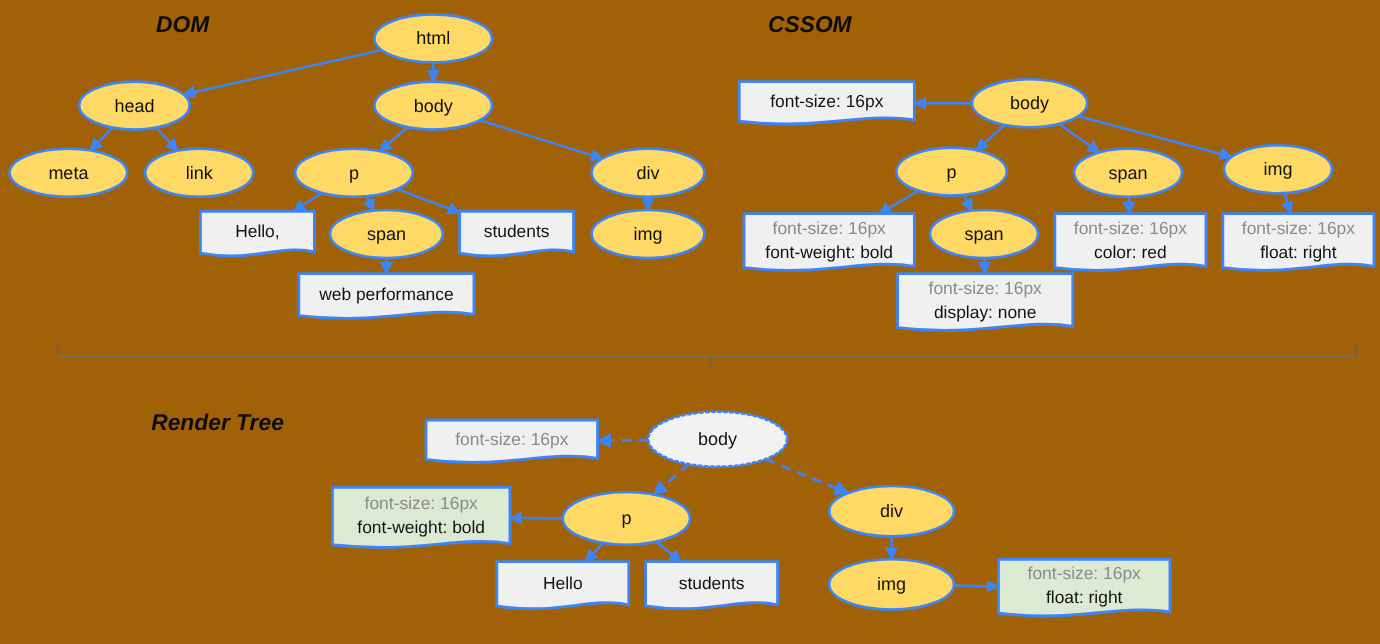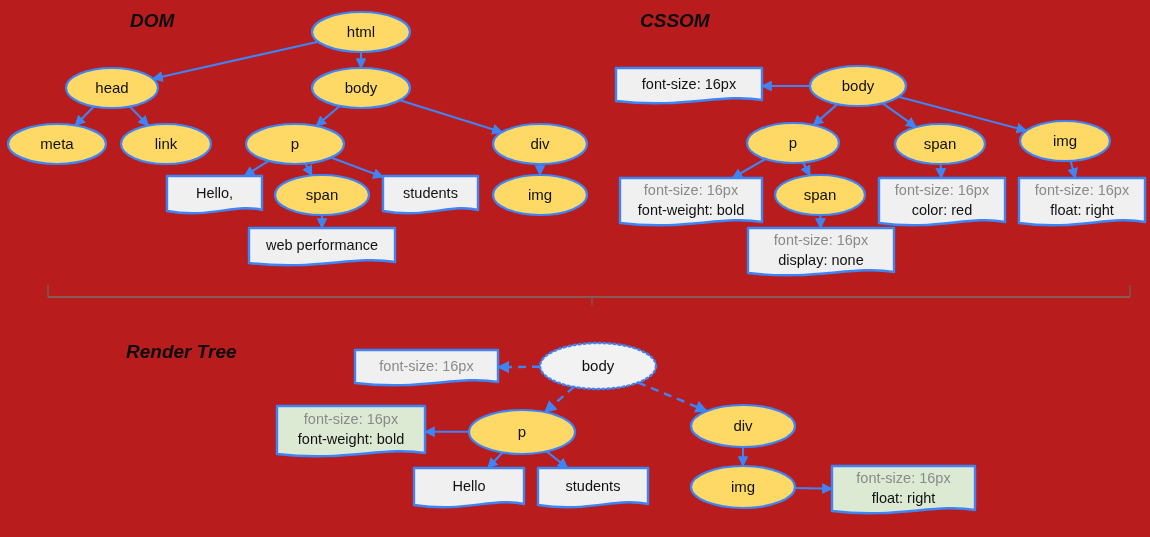--- a/index.html
+++ b/index.html
@@ -4,21 +4,21 @@
 <style>
   html, body {
     margin: 0;
     padding: 0;
     background: #4d6068;
   }
   #stage {
     position: relative;
     width: 1150px;
     height: 537px;
-    background: #b91c1c;
+    background: #a16207;
     overflow: hidden;
     font-family: "Liberation Sans", sans-serif;
   }
   #stage svg {
     position: absolute;
     top: 0; left: 0;
     width: 1150px;
     height: 537px;
   }
   .section-title {

